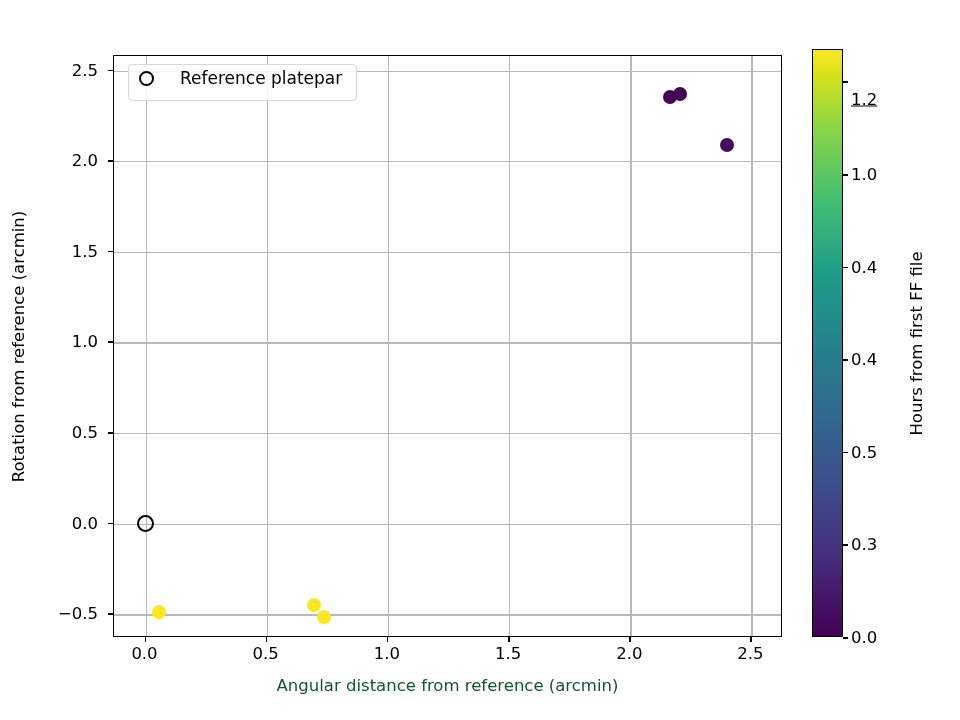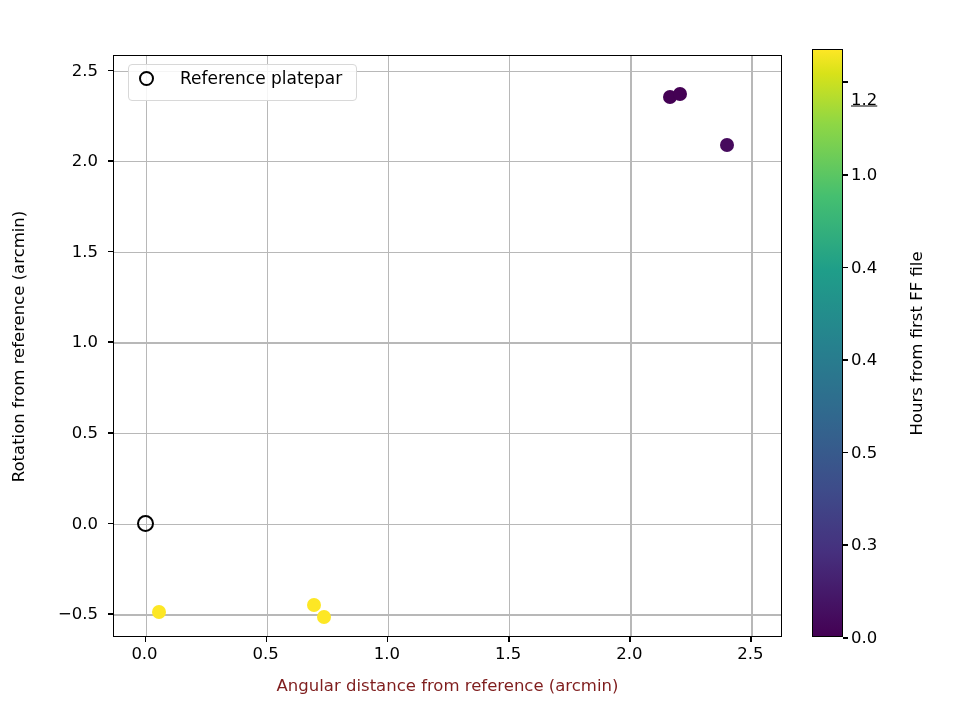--- a/index.html
+++ b/index.html
@@ -134,21 +134,21 @@
     white-space: nowrap;
     text-align: right;
   }
   #xlabel {
     position: absolute;
     left: 113px;
     top: 676px;
     width: 669px;
     text-align: center;
     font-size: 16.5px;
-    color: #7f1d1d;
+    color: #14532d;
     white-space: nowrap;
   }
   #ylabel {
     position: absolute;
     left: 8px;
     top: 55px;
     height: 582px;
     width: 22px;
     display: flex;
     align-items: center;

